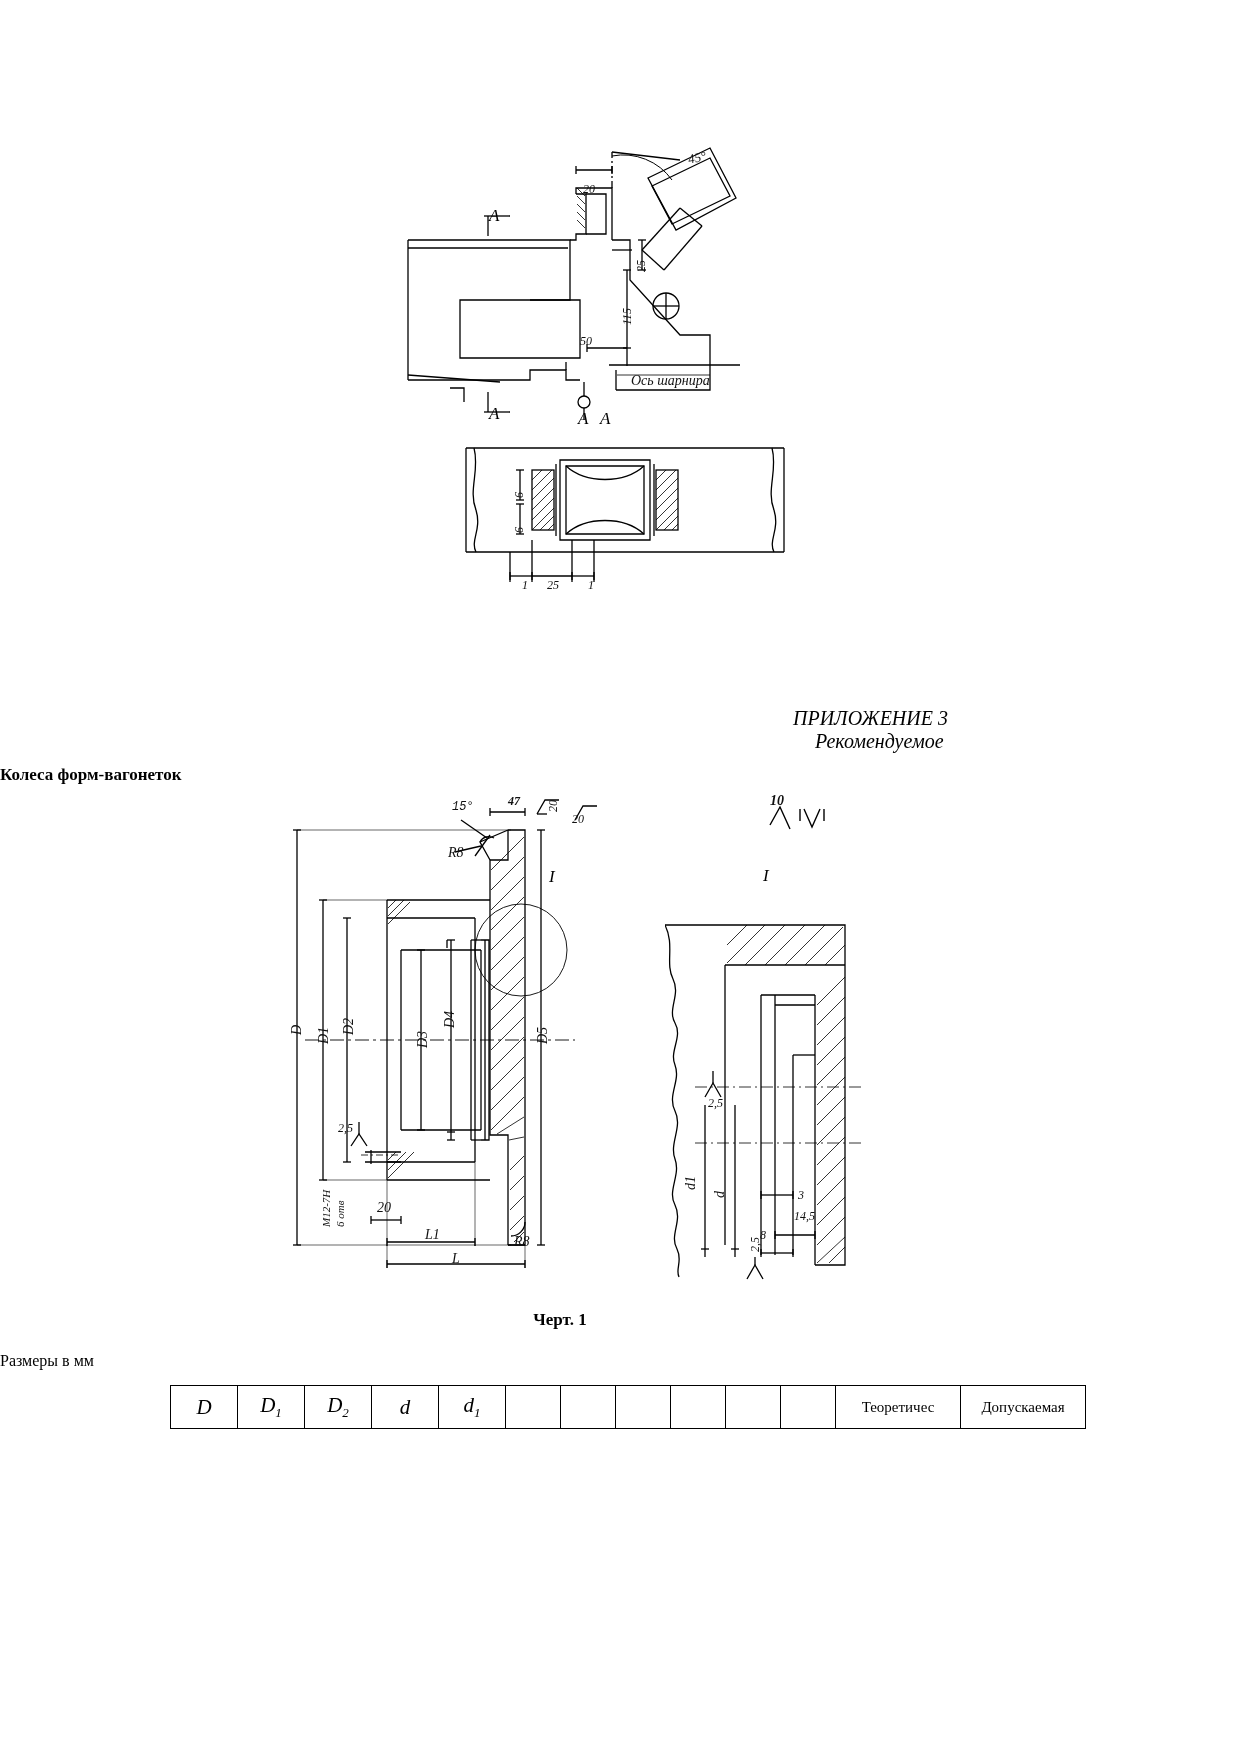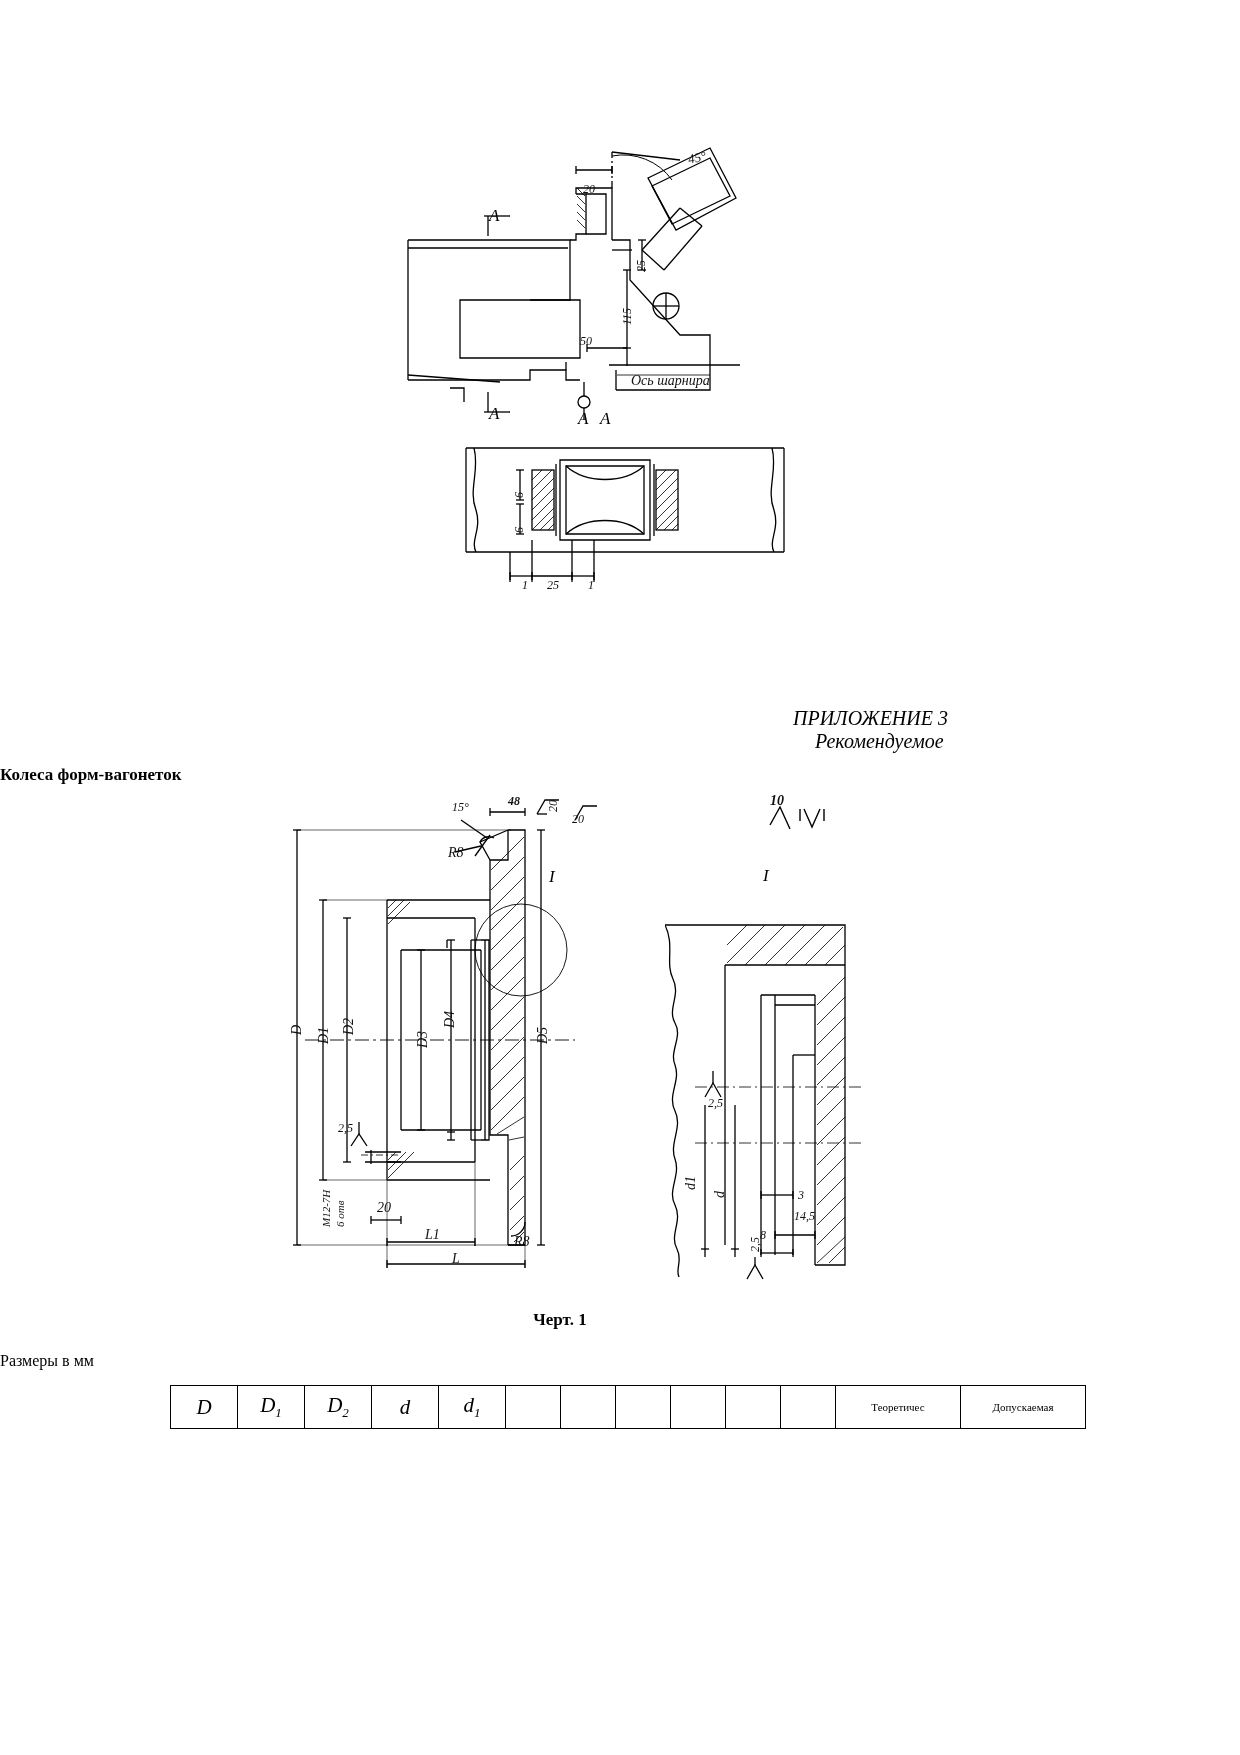--- a/index.html
+++ b/index.html
@@ -79,21 +79,21 @@
     text-align: center;
     vertical-align: middle;
     font-size: 17px;
     padding: 0 2px;
   }
   .tbl td.italhdr {
     font-style: italic;
     font-size: 21px;
   }
   .tbl td.small {
-    font-size: 11px;
+    font-size: 15px;
     font-style: normal;
   }
   sub { font-size: 0.62em; font-style: italic; }
   
   .svgwrap { position: absolute; }
 </style>
 </head>
 <body>
 
 <div class="page">
@@ -400,22 +400,22 @@
 
         <path d="M300 30 L308 16 L322 16"></path>
 
         <path d="M186 30 L212 48"></path>
 
         <path d="M180 62 L206 56"></path>
       </g>
     </svg>
   </div>
 
-  <div class="dim" style="left:452px; top:800px;">15°</div>
-  <div class="dim" style="left:508px; top:794px; font-weight:bold;">48</div>
+  <div class="dim" style="left:452px; top:800px;font-family:Liberation Mono, monospace;">15°</div>
+  <div class="dim" style="left:508px; top:794px; font-weight:bold;">47</div>
   <div class="dim vert" style="left:546px; top:812px;">20</div>
   <div class="dim" style="left:572px; top:812px;">20</div>
   <div class="dim lg" style="left:448px; top:845px;">R8</div>
   <div class="dim lg" style="left:514px; top:1234px;">R8</div>
   <div class="letter" style="left:549px; top:867px;">I</div>
   <div class="dim lg" style="left:770px; top:793px; font-weight:bold;">10</div>
   <div class="svgwrap" style="left:760px; top:795px; width:90px; height:46px;">
     <svg width="90" height="46" viewBox="0 0 90 46" xmlns="http://www.w3.org/2000/svg">
       <g fill="none" stroke="#000" stroke-width="1.4">
         <path d="M10 30 L20 12 L30 34"></path>

